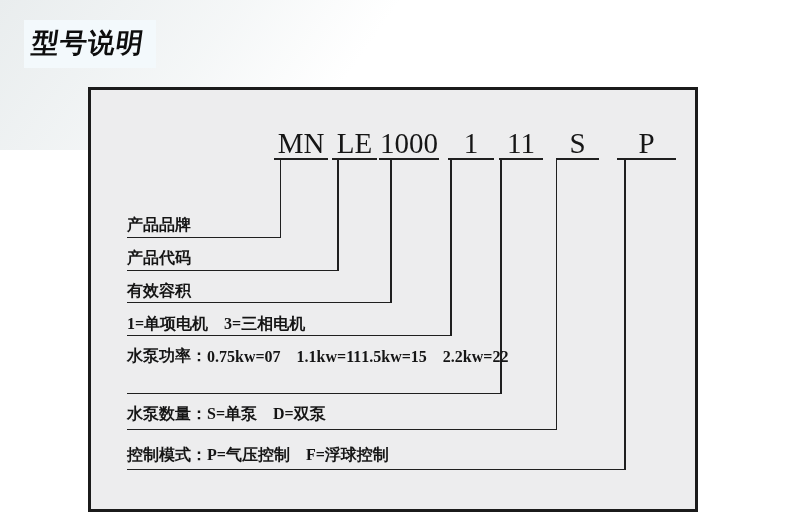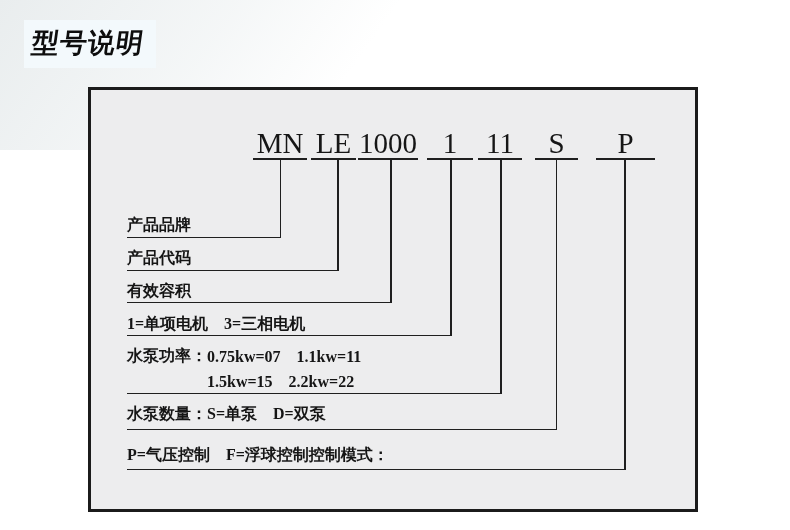--- a/index.html
+++ b/index.html
@@ -23,32 +23,32 @@
     transform:skewX(-8deg);white-space:pre;
   }
   .diagram-box{
     position:absolute;left:88px;top:87px;width:610px;height:425px;
     box-sizing:border-box;border:3px solid #1b1b1b;background:#ededee;
   }
   
   .seg{
     position:absolute;top:126px;height:34px;line-height:34px;
     text-align:center;font-size:29px;color:#161616;
-    border-bottom:2px solid #1f1f1f;box-sizing:border-box;white-space:pre;
+    border-bottom:2px solid #1f1f1f;box-sizing:border-box;white-space:pre;margin-left:21px;
   }
   
   .vline{position:absolute;top:160px;width:1.5px;background:#1f1f1f;}
   
   .hline{position:absolute;left:127px;height:1.5px;background:#1f1f1f;}
   
   .row{
     position:absolute;left:127px;display:flex;align-items:flex-start;
     font-size:16px;font-weight:bold;color:#151515;line-height:23px;white-space:pre;
   }
-  .row .detail-lines{display:flex;flex-direction:column;}
+  .row .detail-lines{display:flex;}
   .row .detail-lines span{line-height:25px;}
 </style>
 </head>
 <body>
 
 <div class="stage">
 
   <div class="title-wrap">
     <h1 class="title">型号说明</h1>
   </div>
@@ -96,17 +96,17 @@
     <span class="detail-lines">
       <span>0.75kw=07　1.1kw=11</span>
       <span>1.5kw=15　2.2kw=22</span>
     </span>
   </div>
   <div class="row" style="top:402px">
     <span>水泵数量：</span>
     <span>S=单泵　D=双泵</span>
   </div>
   <div class="row" style="top:443px">
+    <span>控制模式：</span>
     <span>P=气压控制　F=浮球控制</span>
-    <span>控制模式：</span>
   </div>
 
 </div>
 
 </body></html>

